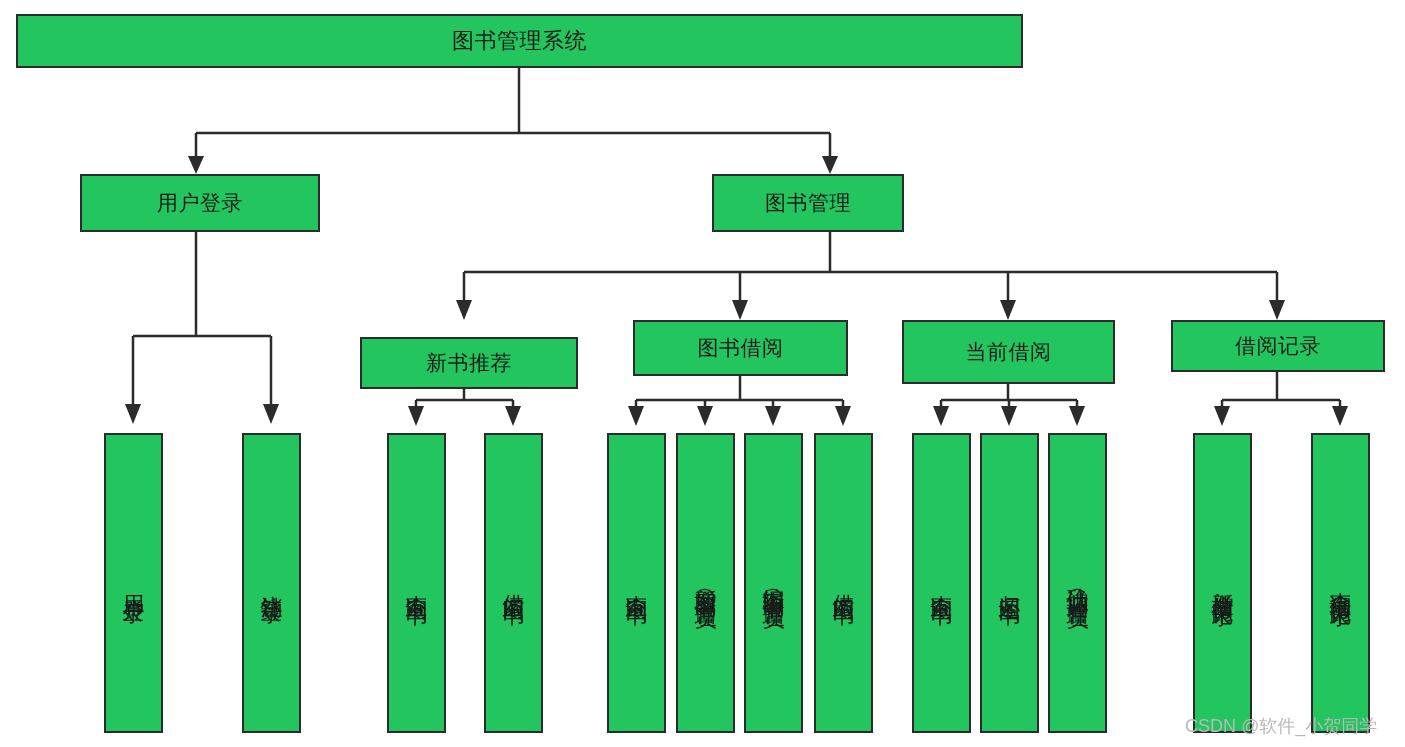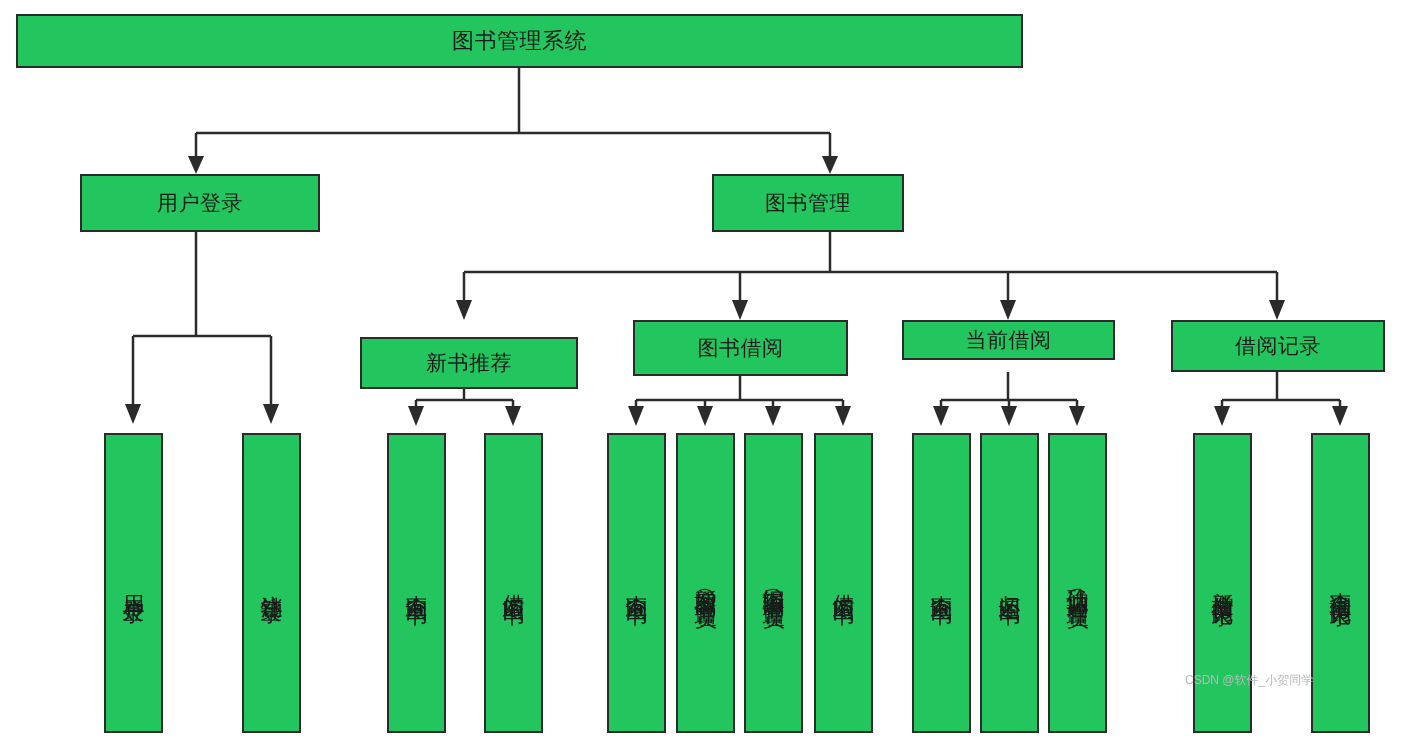--- a/index.html
+++ b/index.html
@@ -52,22 +52,22 @@
     writing-mode: vertical-rl;
     text-orientation: upright;
     font-size: 22px;
     letter-spacing: 3px;
     line-height: 1;
     white-space: nowrap;
   }
   .watermark {
     position: absolute;
     left: 1185px;
-    top: 672px;
-    font-size: 12px;
+    top: 714px;
+    font-size: 18px;
     color: #b9b9b9;
     white-space: nowrap;
     z-index: 5;
     font-family: "Liberation Sans", "DejaVu Sans", sans-serif;
   }
   svg#links {
     position: absolute;
     left: 0; top: 0;
     width: 1405px;
     height: 747px;
@@ -153,21 +153,21 @@
   <div class="node h" style="left:712px; top:174px; width:192px; height:58px;">
     <span class="lbl">图书管理</span>
   </div>
 
   <div class="node h" style="left:360px; top:320px; width:218px; height:52px;margin-top:17px;">
     <span class="lbl">新书推荐</span>
   </div>
   <div class="node h" style="left:633px; top:320px; width:215px; height:56px;">
     <span class="lbl">图书借阅</span>
   </div>
-  <div class="node h" style="left:902px; top:320px; width:213px; height:40px;">
+  <div class="node h" style="left:902px; top:320px; width:213px; height:64px;">
     <span class="lbl">当前借阅</span>
   </div>
   <div class="node h" style="left:1171px; top:320px; width:214px; height:52px;">
     <span class="lbl">借阅记录</span>
   </div>
 
   <div class="node v" style="left:104px; top:433px; width:59px; height:300px;">
     <span class="lbl">用户登录</span>
   </div>
   <div class="node v" style="left:242px; top:433px; width:59px; height:300px;">

